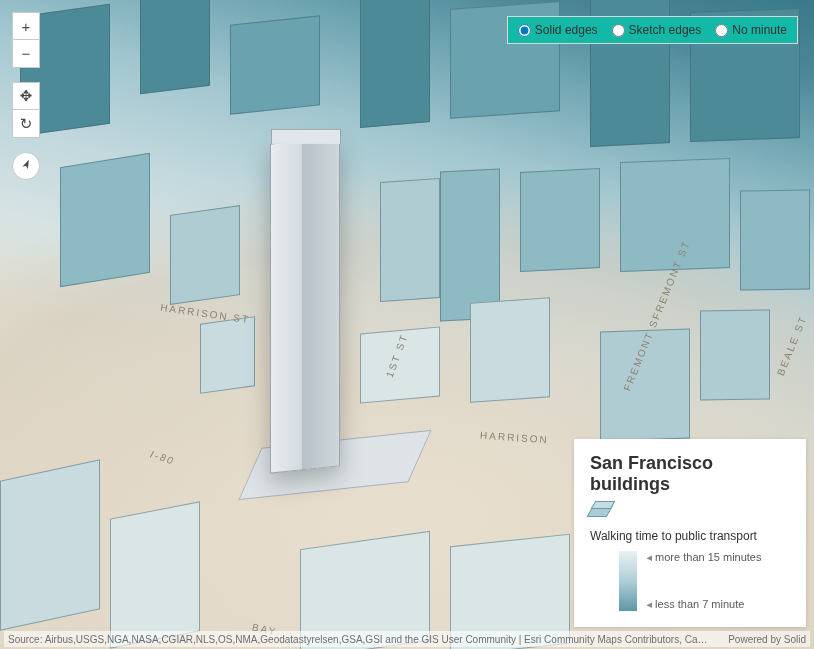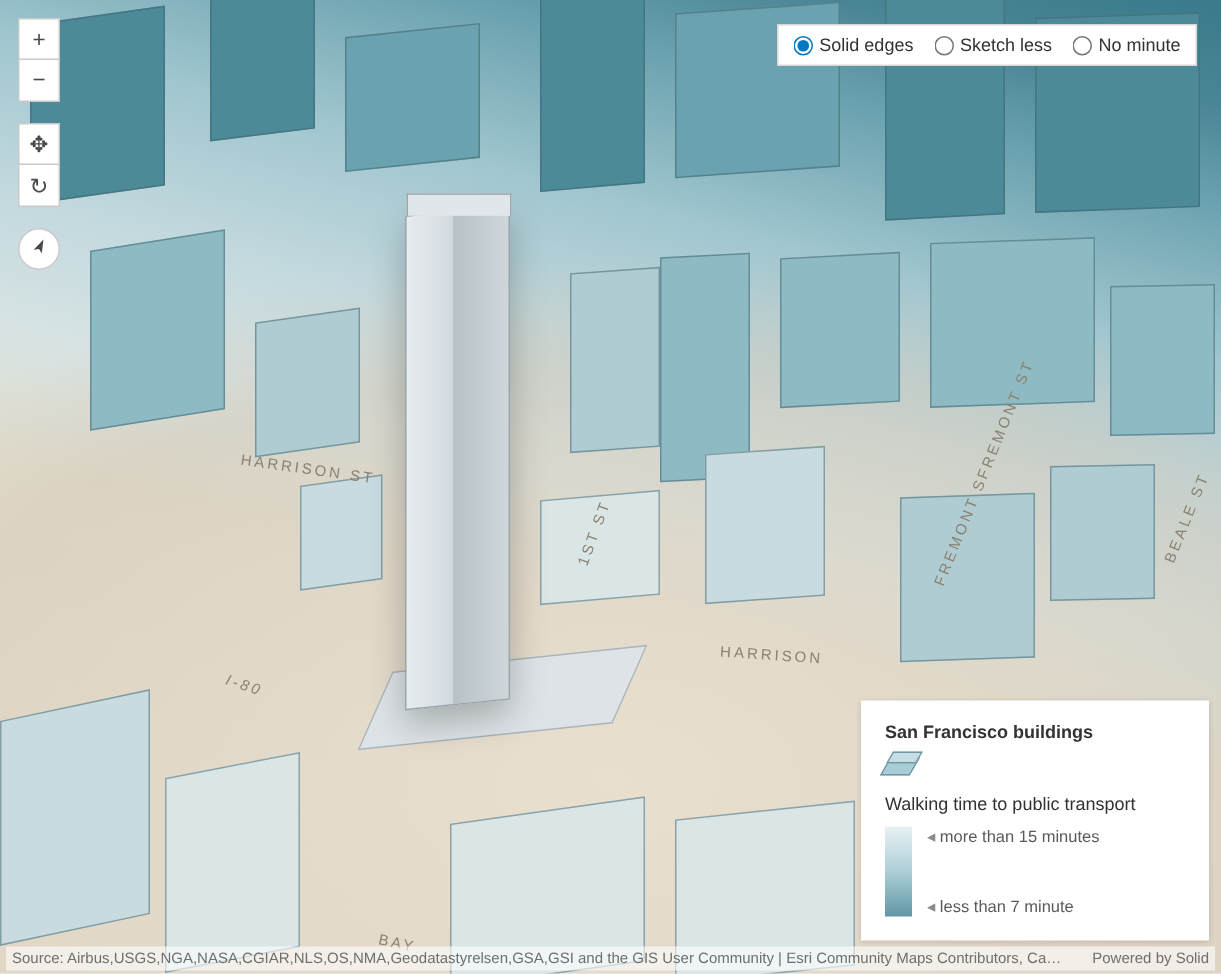--- a/index.html
+++ b/index.html
@@ -51,50 +51,50 @@
   .nav-btn + .nav-btn { border-top:none; }
   .nav-gap { height:14px; }
   .compass {
     width:28px; height:28px; border-radius:50%; background:#fff; border:1px solid #c9c9c9;
     margin-top:14px; display:flex; align-items:center; justify-content:center; cursor:pointer;
   }
   .compass svg { transform: rotate(25deg); }
 
   
   .edge-switch {
-    position:absolute; top:16px; right:16px; background:#ffffff;
+    position:absolute; top:16px; right:16px; background:#14b8a6;
     border:1px solid #d8d8d8; padding:6px 10px; display:flex; gap:14px;
     font-size:12px; color:#323232;
   }
   .edge-switch label { display:flex; align-items:center; gap:4px; cursor:pointer; }
   .edge-switch input { accent-color:#0079c1; margin:0; }
 
   
   .legend {
     position:absolute; right:8px; bottom:22px; width:232px;
     background:#fff; padding:14px 16px 16px 16px;
     box-shadow:0 1px 4px rgba(0,0,0,0.15);
     font-size:12px; color:#323232;
   }
-  .legend-title { font-weight:600; font-size:12px; margin-bottom:10px; }
+  .legend-title { font-weight:600; font-size:18px; margin-bottom:10px; }
   .swatch3d {
     width:22px; height:12px; position:relative; margin-bottom:12px;
   }
   .swatch3d::before{
     content:""; position:absolute; left:0; top:0; width:18px; height:10px;
     background:#a9cdd6; transform:skewX(-30deg);
     border:1px solid #6f98a2;
   }
   .swatch3d::after{
     content:""; position:absolute; left:3px; top:-4px; width:18px; height:6px;
     background:#c6dde3; transform:skewX(-30deg);
     border:1px solid #6f98a2;
   }
   .legend-sub { margin:0 0 8px 0; }
-  .ramp-row { display:flex; gap:10px; align-items:stretch; }
+  .ramp-row { display:flex; gap:10px; align-items:stretch;justify-content:center; }
   .ramp {
     width:18px; height:60px;
     background:linear-gradient(to bottom, #e8f1f3 0%, #aecfd7 50%, #5f97a4 100%);
   }
   .ramp-labels { display:flex; flex-direction:column; justify-content:space-between; font-size:11px; color:#5a5a5a; }
   .ramp-labels span::before { content:"◂ "; color:#8a8a8a; }
 
   
   .attrib {
     position:absolute; left:4px; right:4px; bottom:2px; height:16px;
@@ -171,21 +171,21 @@
     </div>
   </div>
 
   <div class="edge-switch">
     <label>
       <input type="radio" name="edges" checked="" style="">
       <span>Solid edges</span>
     </label>
     <label>
       <input type="radio" name="edges" style="">
-      <span>Sketch less</span>
+      <span>Sketch edges</span>
     </label>
     <label>
       <input type="radio" name="edges" style="">
       <span>No minute</span>
     </label>
   </div>
 
   <div class="legend">
     <div class="legend-title">San Francisco buildings</div>
     <div class="swatch3d"></div>

